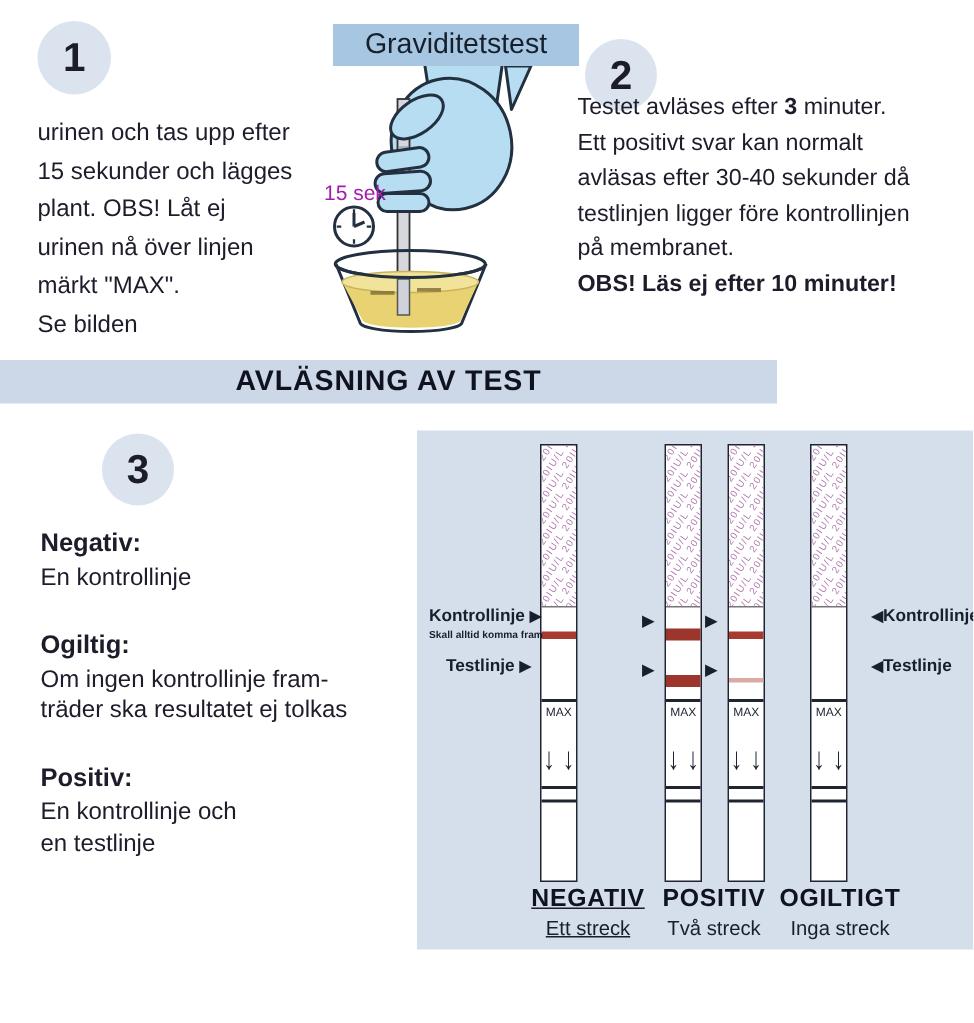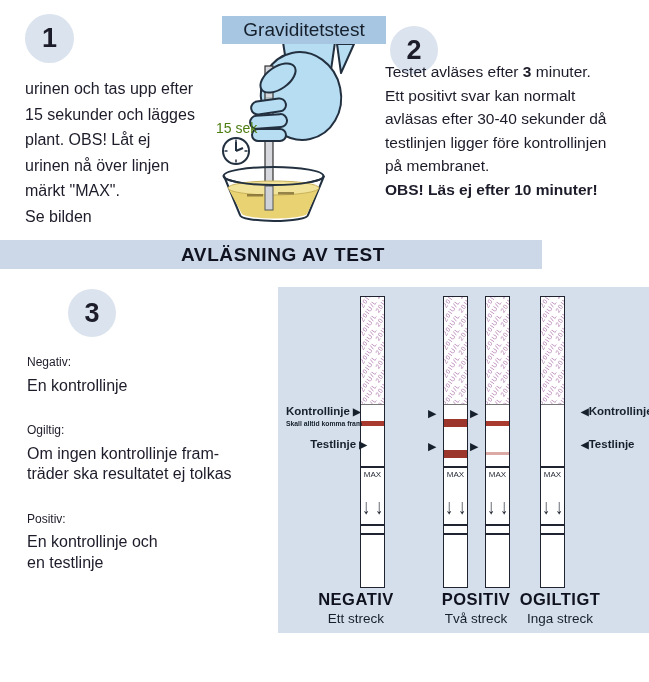--- a/index.html
+++ b/index.html
@@ -17,29 +17,29 @@
   .boldTxt{font-weight:bold;}
 
   
   #titleBox{position:absolute;left:222px;top:16px;width:164px;height:28px;
             background:var(--c-titlebox);z-index:3;display:flex;align-items:center;justify-content:center;
             font-size:19px;color:#15202c;}
 
   
   #band{position:absolute;left:0;top:240px;width:518px;height:29px;background:var(--c-band);
         display:flex;align-items:center;justify-content:center;font-size:19px;font-weight:bold;
-        letter-spacing:.6px;color:#10131f;padding-left:24px;}
+        letter-spacing:.6px;color:#10131f;}
 
   
   #panel{position:absolute;left:278px;top:287px;width:371px;height:346px;background:var(--c-panel);}
 
   
   #step3items{position:absolute;left:27px;top:352px;font-size:16px;line-height:20.5px;}
   .s3item{margin-bottom:24px;}
-  .s3label{font-weight:normal;font-size:12px;margin-bottom:3px;}
+  .s3label{font-weight:bold;font-size:17px;margin-bottom:3px;}
 
   
   #stripsRow{position:absolute;left:0;top:0;width:649px;height:682px;pointer-events:none;}
   .strip{position:absolute;top:296px;width:25px;height:292px;background:#fff;
          border:1.5px solid #1f2430;box-sizing:border-box;display:flex;flex-direction:column;}
   .pattern{height:107px;position:relative;overflow:hidden;border-bottom:1px solid #777;}
   .patline{position:absolute;left:-65px;width:155px;transform:rotate(-56deg);
            font-size:6.5px;letter-spacing:1px;color:var(--c-pattern);white-space:nowrap;opacity:.85;}
   .membrane{height:61px;position:relative;}
   .line{position:absolute;left:0;right:0;}
@@ -66,21 +66,21 @@
   .cap{position:absolute;top:590px;transform:translateX(-50%);text-align:center;}
   .capName{font-size:16.5px;font-weight:bold;letter-spacing:.5px;color:#10131f;}
   .capSub{font-size:13.5px;margin-top:2px;color:#15202c;}
 
   
   #footnote{position:absolute;left:0;top:639px;width:649px;text-align:center;
             font-style:italic;font-size:13.2px;line-height:19px;color:#20202a;}
 
   
   #illus{position:absolute;left:215px;top:38px;z-index:1;}
-  #timerLabel{position:absolute;left:216px;top:120px;font-size:14px;color:#4d7c0f;z-index:2;}
+  #timerLabel{position:absolute;left:216px;top:120px;font-size:14px;color:#a21caf;z-index:2;}
 </style>
 </head>
 <body>
 
 <div id="page">
 
   <div class="numCircle" style="left:25px;top:14px;">
     <span>1</span>
   </div>
   <div class="stepText" style="left:25px;top:76px;width:205px;">
@@ -277,39 +277,39 @@
         <div class="sep"></div>
         <div class="handle"></div>
       </div>
     </div>
 
   <div class="sideLabel" style="left:286px;top:405px;width:68px;text-align:right;">
     <span>Kontrollinje</span>
     <span class="ptr">▶</span>
   </div>
   <div class="subLabel" style="left:286px;top:420px;width:68px;text-align:right;">Skall alltid komma fram</div>
-  <div class="sideLabel" style="left:299px;top:438px;width:68px;text-align:right;">
+  <div class="sideLabel" style="left:286px;top:438px;width:68px;text-align:right;">
     <span>Testlinje</span>
     <span class="ptr">▶</span>
   </div>
 
   <div class="midPtr" style="left:428px;top:407px;">▶</div>
   <div class="midPtr" style="left:428px;top:440px;">▶</div>
   <div class="midPtr" style="left:470px;top:407px;">▶</div>
   <div class="midPtr" style="left:470px;top:440px;">▶</div>
 
   <div class="sideLabel" style="left:581px;top:405px;">
     <span class="ptr">◀</span><span>Kontrollinje</span>
   </div>
   <div class="sideLabel" style="left:581px;top:438px;">
     <span class="ptr">◀</span><span>Testlinje</span>
   </div>
 
   <div>
-      <div class="cap" style="left: 356px;">
+      <div class="cap" style="left: 392px; text-decoration: underline;">
         <div class="capName">NEGATIV</div>
         <div class="capSub">Ett streck</div>
       </div>
       <div class="cap" style="left: 476px;">
         <div class="capName">POSITIV</div>
         <div class="capSub">Två streck</div>
       </div>
       <div class="cap" style="left: 560px;">
         <div class="capName">OGILTIGT</div>
         <div class="capSub">Inga streck</div>

